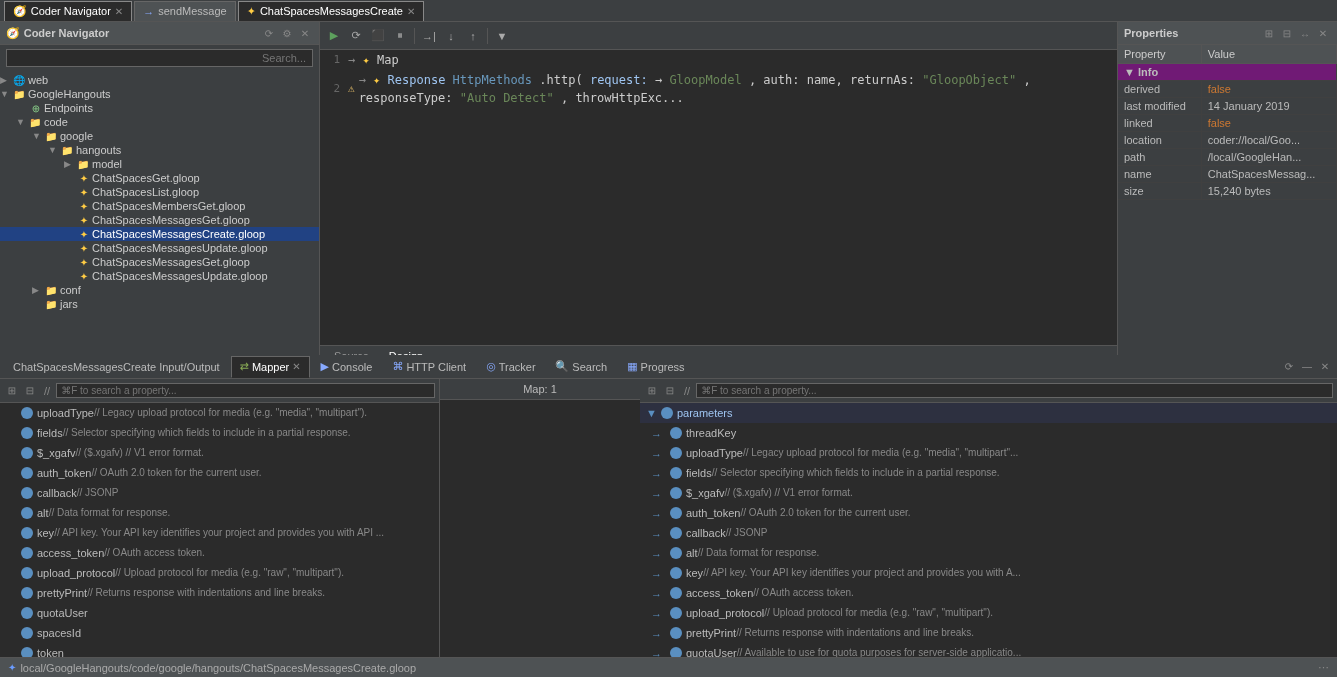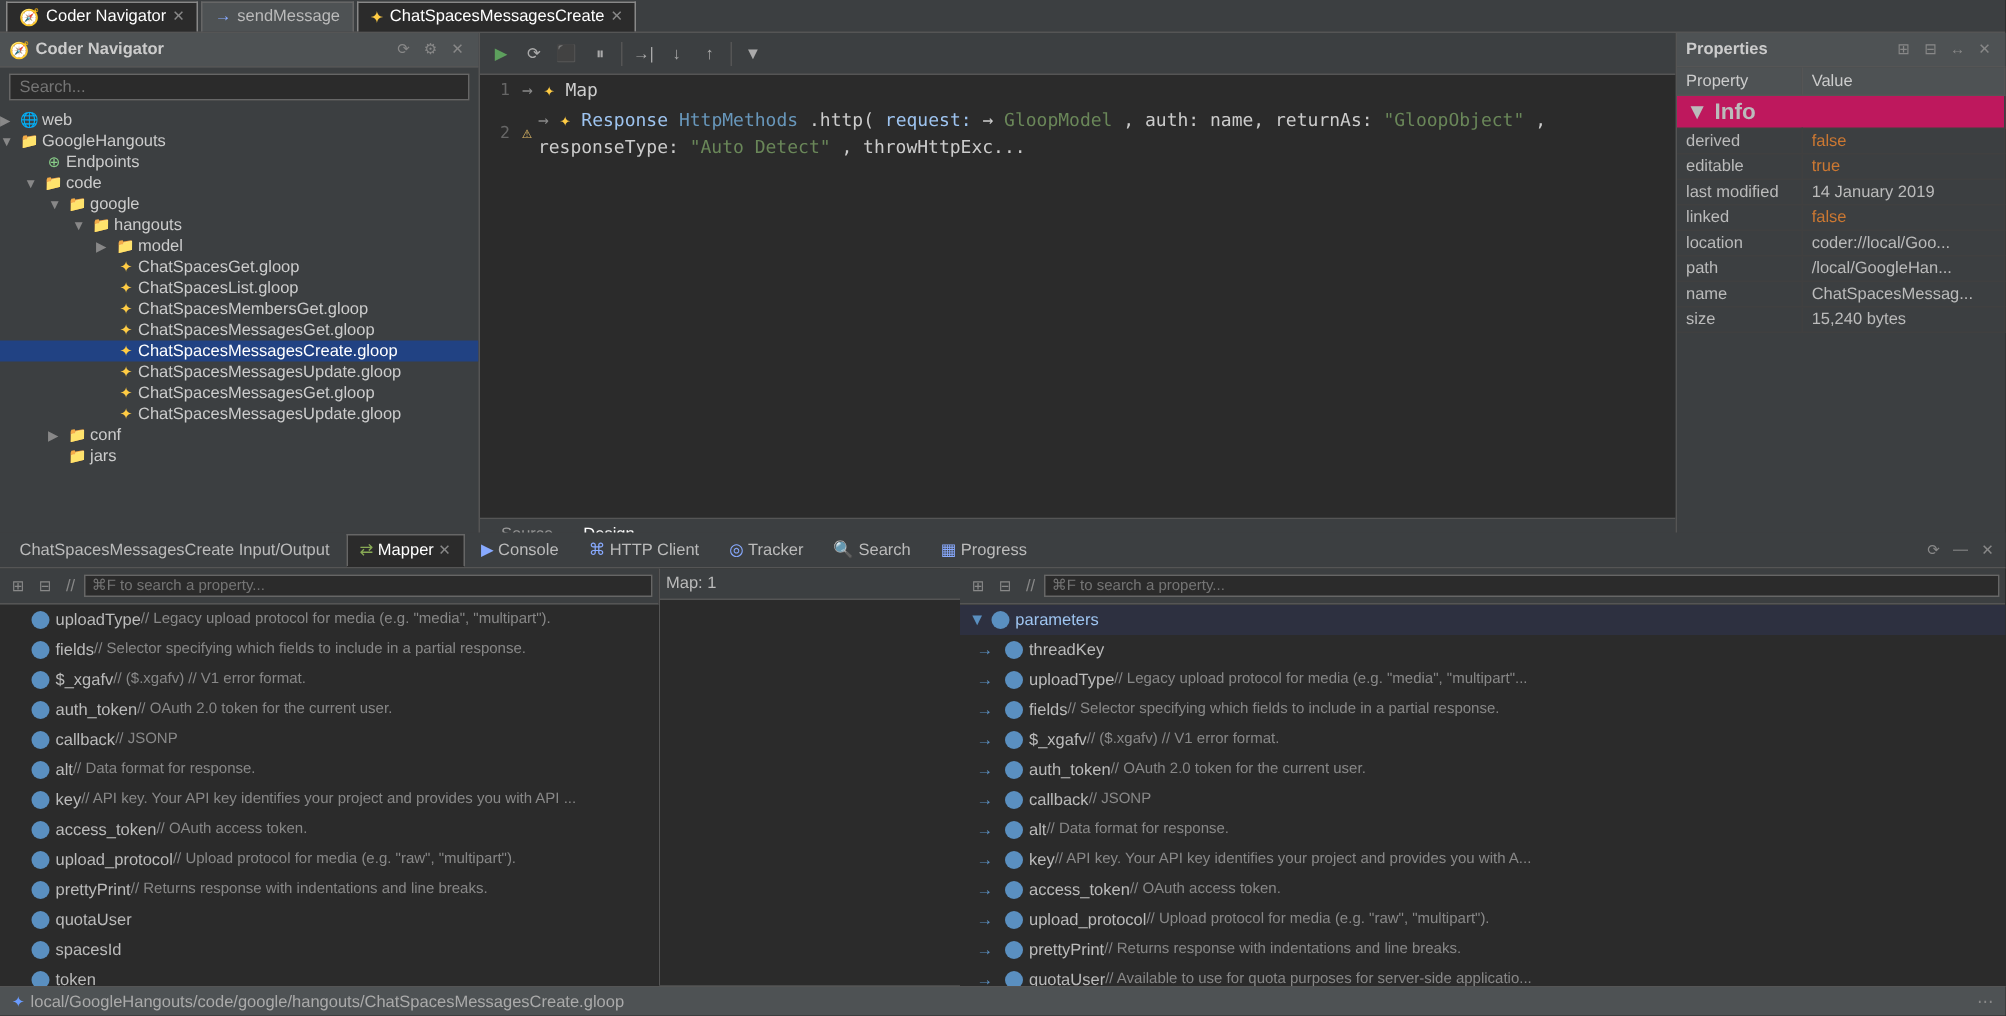--- a/index.html
+++ b/index.html
@@ -69,20 +69,21 @@
     }
     .search-box {
       margin: 4px 6px;
       padding: 2px 6px;
       background: #2b2b2b;
       border: 1px solid #666;
       color: #ccc;
       font-size: 11px;
       width: calc(100% - 12px);
       outline: none;
+      text-align: right;
     }
     .tree-container {
       overflow-y: auto;
       flex: 1;
       padding: 2px 0;
     }
     .tree-item {
       display: flex;
       align-items: center;
       padding: 1px 0;
@@ -198,25 +199,25 @@
       border-right: 1px solid #555;
     }
     .properties-table td {
       padding: 2px 6px;
       border-bottom: 1px solid #404040;
       border-right: 1px solid #404040;
       color: #bbb;
       vertical-align: top;
     }
     .prop-section {
-      background: #be185d;
+      background: #701a75;
       font-weight: bold;
       color: #aaa;
       padding: 2px 6px;
-      font-size: 15px;
+      font-size: 11px;
     }
     .prop-key { color: #9ec4f0; }
     .bottom-tabs-bar {
       display: flex;
       background: #3c3f41;
       border-bottom: 1px solid #555;
       height: 24px;
       align-items: center;
       padding: 0 4px;
       gap: 2px;
@@ -309,21 +310,21 @@
       flex-shrink: 0;
       margin-right: 4px;
     }
     .map-label { color: #888; font-size: 10px; }
     .map-center-label {
       padding: 4px;
       font-size: 11px;
       color: #bbb;
       background: #3c3f41;
       width: 100%;
-      text-align: left;
+      text-align: center;
       border-bottom: 1px solid #555;
     }
     .map-lines-area {
       flex: 1;
       position: relative;
       overflow: hidden;
     }
 
     
     .status-bar {
@@ -625,24 +626,20 @@
           <th>Value</th>
         </tr>
       </thead>
       <tbody id="props-tbody">
       <tr>
             <td colspan="2" class="prop-section">▼ Info</td>
           </tr>
           <tr>
     <td class="prop-key">derived</td>
     <td style="color:#cc7832">false</td>
-  </tr>
-          <tr>
-    <td class="prop-key">editable</td>
-    <td style="color:#cc7832">true</td>
   </tr>
           <tr>
     <td class="prop-key">last modified</td>
     <td style="color:#bbb">14 January 2019</td>
   </tr>
           <tr>
     <td class="prop-key">linked</td>
     <td style="color:#cc7832">false</td>
   </tr>
           <tr>

